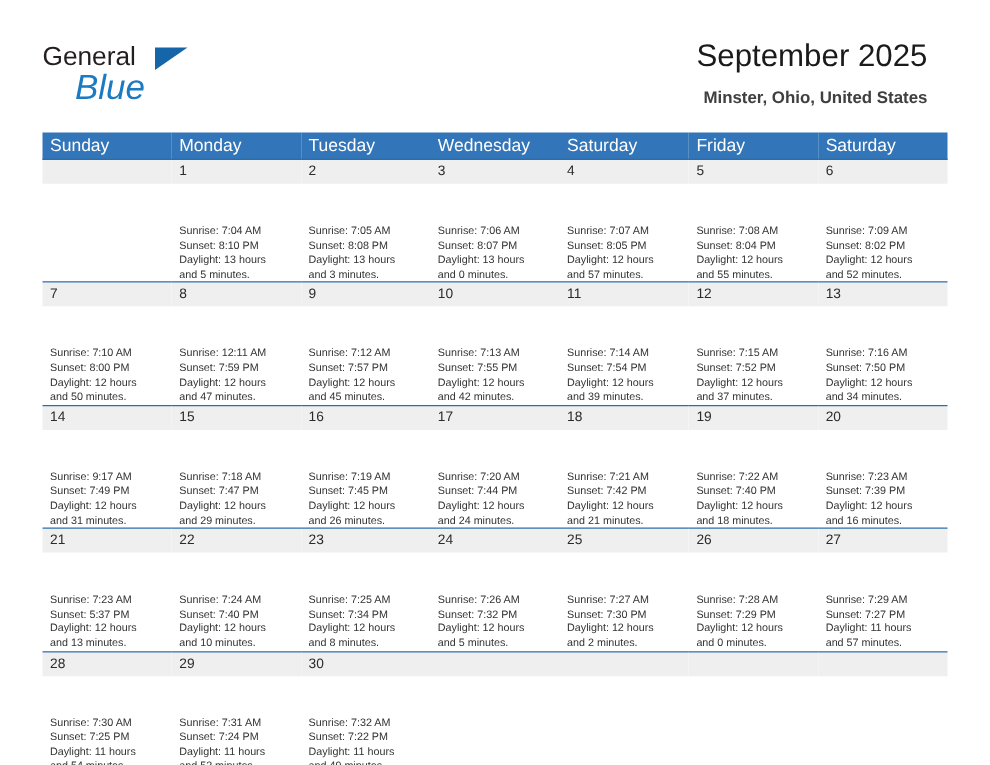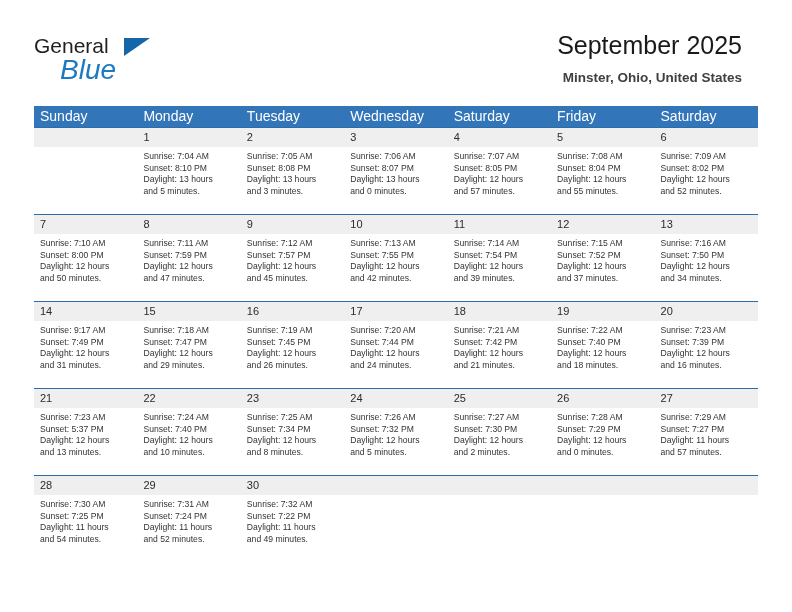--- a/index.html
+++ b/index.html
@@ -128,20 +128,21 @@
     height: 13px;
   }
   .daynum.empty {
     color: transparent;
   }
   .info {
     padding: 4px 6px 0 6px;
     font-size: 8.6px;
     line-height: 11.6px;
     color: #333333;
+    margin-top: 28px;
   }
   .info div { white-space: nowrap; }
   td.blank .info { visibility: hidden; }
 </style>
 </head>
 <body>
 
 <div class="page">
 
   <div class="header">
@@ -253,21 +254,21 @@
               <div class="info">
                 <div>Sunrise: 7:10 AM</div>
                 <div>Sunset: 8:00 PM</div>
                 <div>Daylight: 12 hours</div>
                 <div>and 50 minutes.</div>
               </div>
             </td>
             <td class="day-cell">
               <div class="daynum">8</div>
               <div class="info">
-                <div>Sunrise: 7:11 AM</div>
+                <div>Sunrise: 12:11 AM</div>
                 <div>Sunset: 7:59 PM</div>
                 <div>Daylight: 12 hours</div>
                 <div>and 47 minutes.</div>
               </div>
             </td>
             <td class="day-cell">
               <div class="daynum">9</div>
               <div class="info">
                 <div>Sunrise: 7:12 AM</div>
                 <div>Sunset: 7:57 PM</div>

